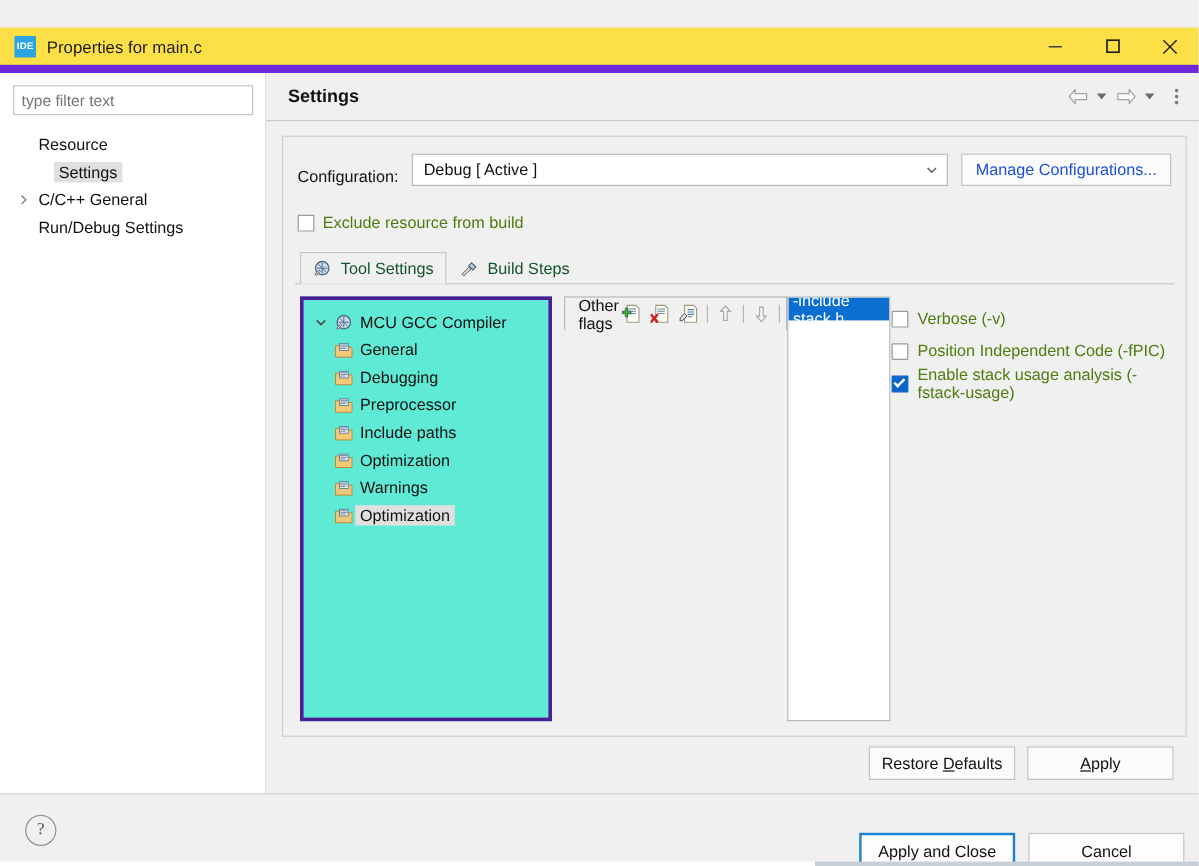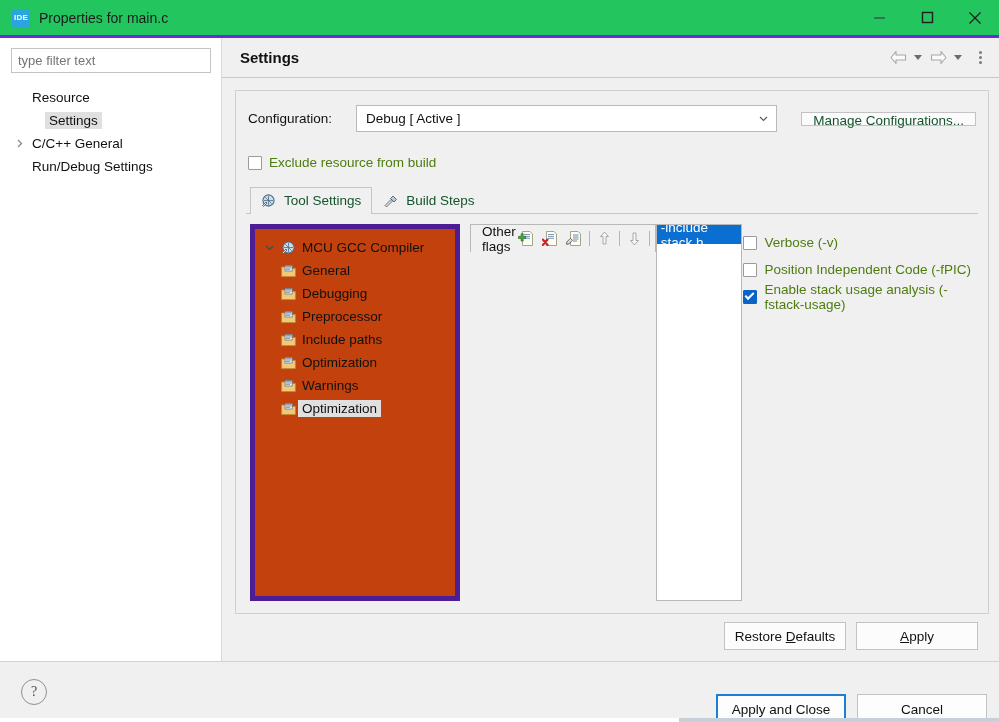--- a/index.html
+++ b/index.html
@@ -16,25 +16,26 @@
     position: relative;
     width: 999px; height: 722px;
     background: #f0f0f0;
     display: flex;
     flex-direction: column;
   }
 
   
   .titlebar {
     height: 38px;
-    background: #22c55e;
+    background: #fde047;
     display: flex;
     align-items: center;
     flex: 0 0 38px;
-    border-bottom: 3px solid #6d28d9;
+    border-bottom: 7px solid #6d28d9;
+    margin-top: 23px;
   }
   .title-icon {
     width: 18px; height: 18px;
     margin-left: 12px; margin-right: 9px;
     background: #2aa5e0;
     border-radius: 1px;
     display: flex; align-items: center; justify-content: center;
     color: #ffffff;
     font-size: 8px;
     font-weight: bold;
@@ -165,22 +166,22 @@
     flex: 1 1 auto;
     border: 1px solid #cfcfcf;
     background: #f0f0f0;
     padding: 14px 10px 0 10px;
     display: flex;
     flex-direction: column;
     min-height: 0;
   }
   .cfg-row {
     display: flex;
-    align-items: center;
-    gap: 24px;
+    align-items: flex-end;
+    gap: 11px;
     padding: 0 2px;
   }
   .cfg-label { font-size: 13.5px; color: #111; }
   .combo {
     flex: 1 1 auto;
     height: 27px;
     background: #ffffff;
     border: 1px solid #b9b9b9;
     display: flex;
     align-items: center;
@@ -189,26 +190,26 @@
     color: #111;
     min-width: 0;
   }
   .combo span:first-child { flex: 1; white-space: nowrap; overflow: hidden; }
   .chev {
     width: 14px; height: 14px;
     display: flex; align-items: center; justify-content: center;
     color: #5d5d5d;
   }
   .btn {
-    height: 14px;
+    height: 27px;
     border: 1px solid #c3c3c3;
     background: #fbfbfb;
     font-family: "Liberation Sans", sans-serif;
     font-size: 13.5px;
-    color: #14532d;
+    color: #1d4ed8;
     padding: 0 11px;
     white-space: nowrap;
   }
   .excl-row {
     display: flex;
     align-items: center;
     gap: 7px;
     margin-top: 23px;
     padding-left: 2px;
   }
@@ -270,22 +271,22 @@
   .ts-body {
     flex: 1 1 auto;
     display: flex;
     gap: 10px;
     padding: 10px 0 12px 4px;
     min-height: 0;
   }
   .tool-tree {
     width: 210px;
     flex: 0 0 210px;
-    background: #c2410c;
-    border: 5px solid #4c1d95;
+    background: #5eead4;
+    border: 3px solid #4c1d95;
     padding: 7px 4px 0 5px;
     overflow: hidden;
   }
   .tt-row {
     height: 23px;
     display: flex;
     align-items: center;
     font-size: 13.5px;
     color: #111;
     white-space: nowrap;

